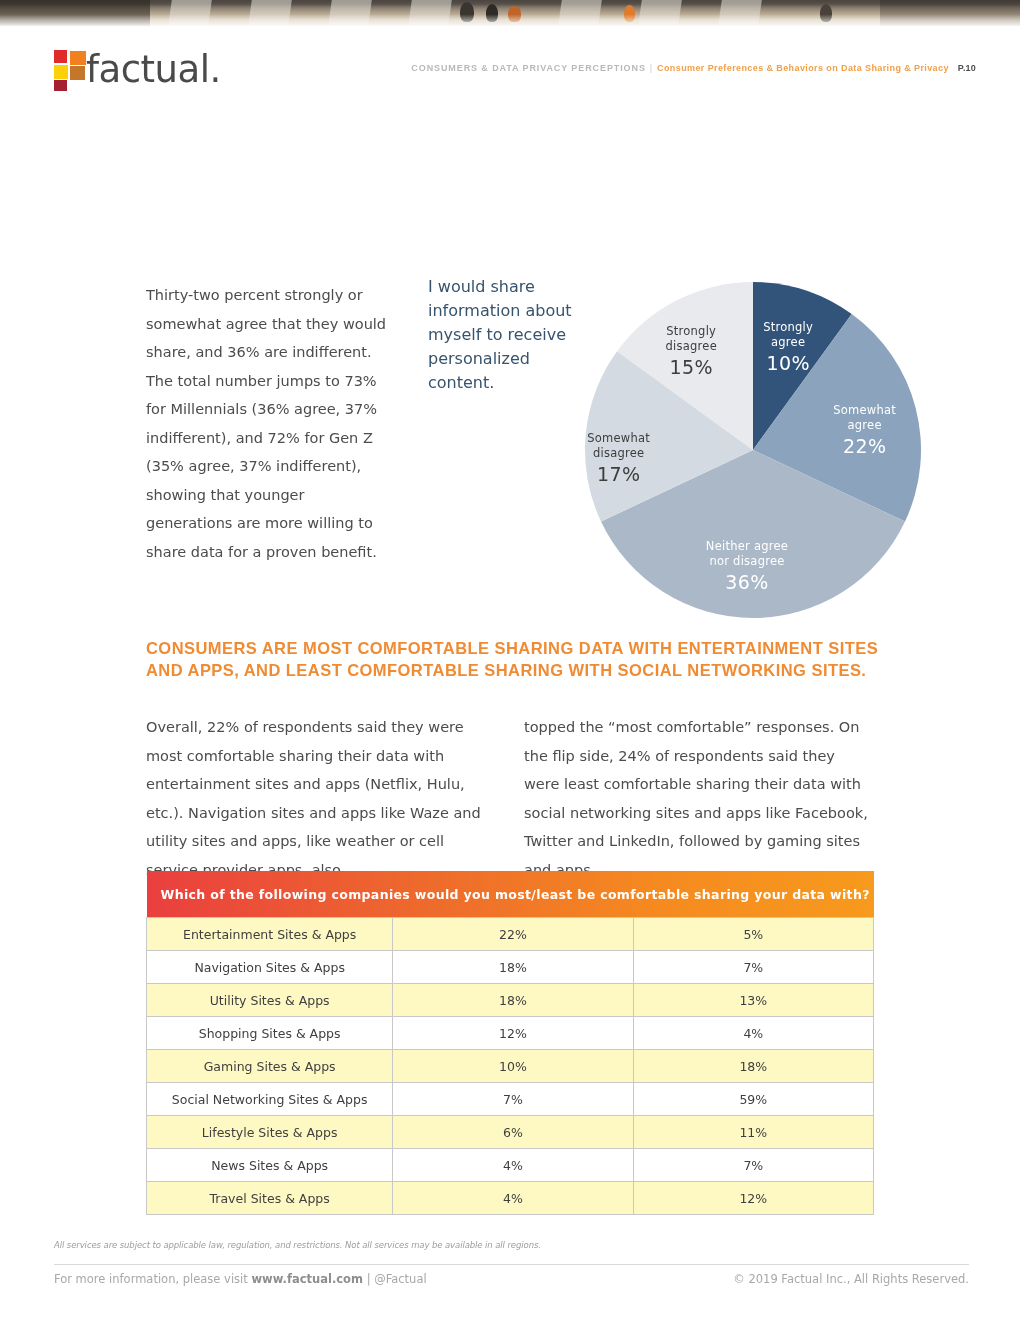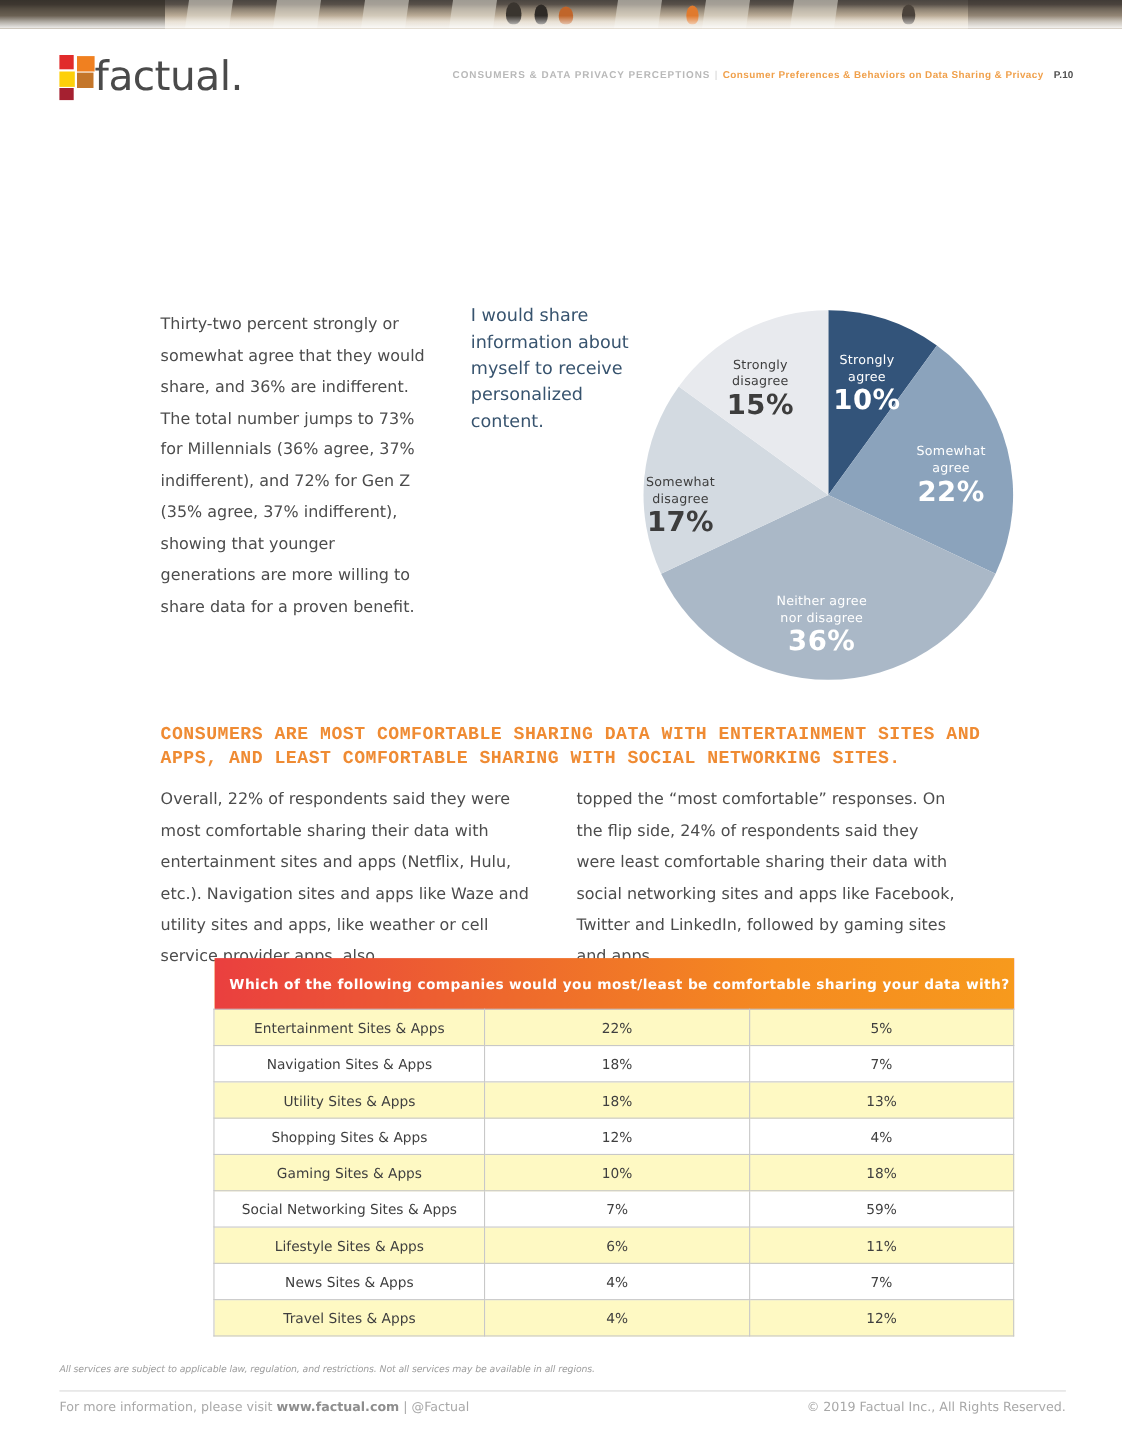--- a/index.html
+++ b/index.html
@@ -107,21 +107,21 @@
     position: absolute;
     left: 146px;
     width: 760px;
     color: #ef8b33;
     font-size: 16.5px;
     font-weight: 700;
     letter-spacing: 0.45px;
     line-height: 22px;
   }
   #heading-1 { top: 220px; }
-  #heading-2 { top: 657px; font-family: Liberation Mono, monospace; }
+  #heading-2 { top: 637px; }
 
   
   .body-col {
     position: absolute;
     color: #4c4c4c;
     font-size: 14.5px;
     line-height: 28.5px;
     font-family: "DejaVu Sans", sans-serif;
   }
   #intro-paragraph {
@@ -157,41 +157,40 @@
   }
   .pie-label .pl-name {
     display: block;
     font-size: 11.5px;
     letter-spacing: 0.25px;
     font-family: "DejaVu Sans", sans-serif;
   }
   .pie-label .pl-val {
     display: block;
     margin-top: 6px;
-    font-size: 25px;
-    font-weight: 700;
+    font-size: 19px;
+    font-weight: 400;
     letter-spacing: 0.4px;
     font-family: "DejaVu Sans", sans-serif;
   }
   .pl-dark .pl-name, .pl-dark .pl-val { color: #3d3d3d; }
   .pl-light .pl-name, .pl-light .pl-val { color: #ffffff; }
 
   
   #col-left-2  { left: 146px; top: 713px; width: 346px; }
   #col-right-2 { left: 524px; top: 713px; width: 346px; }
 
   
   #data-table {
     position: absolute;
     left: 146px;
     top: 871px;
     width: 728px;
     border-collapse: collapse;
     font-family: "DejaVu Sans", sans-serif;
-    margin-left: 48px;
   }
   #data-table .tbl-banner td {
     background: linear-gradient(to right, #ea3f3f 0%, #ee6a2c 38%, #f58a20 70%, #f79a1d 100%);
     color: #ffffff;
     font-size: 12.5px;
     font-weight: 700;
     letter-spacing: 0.35px;
     padding: 8px 0 8px 14px;
     border: none;
     text-align: left;

